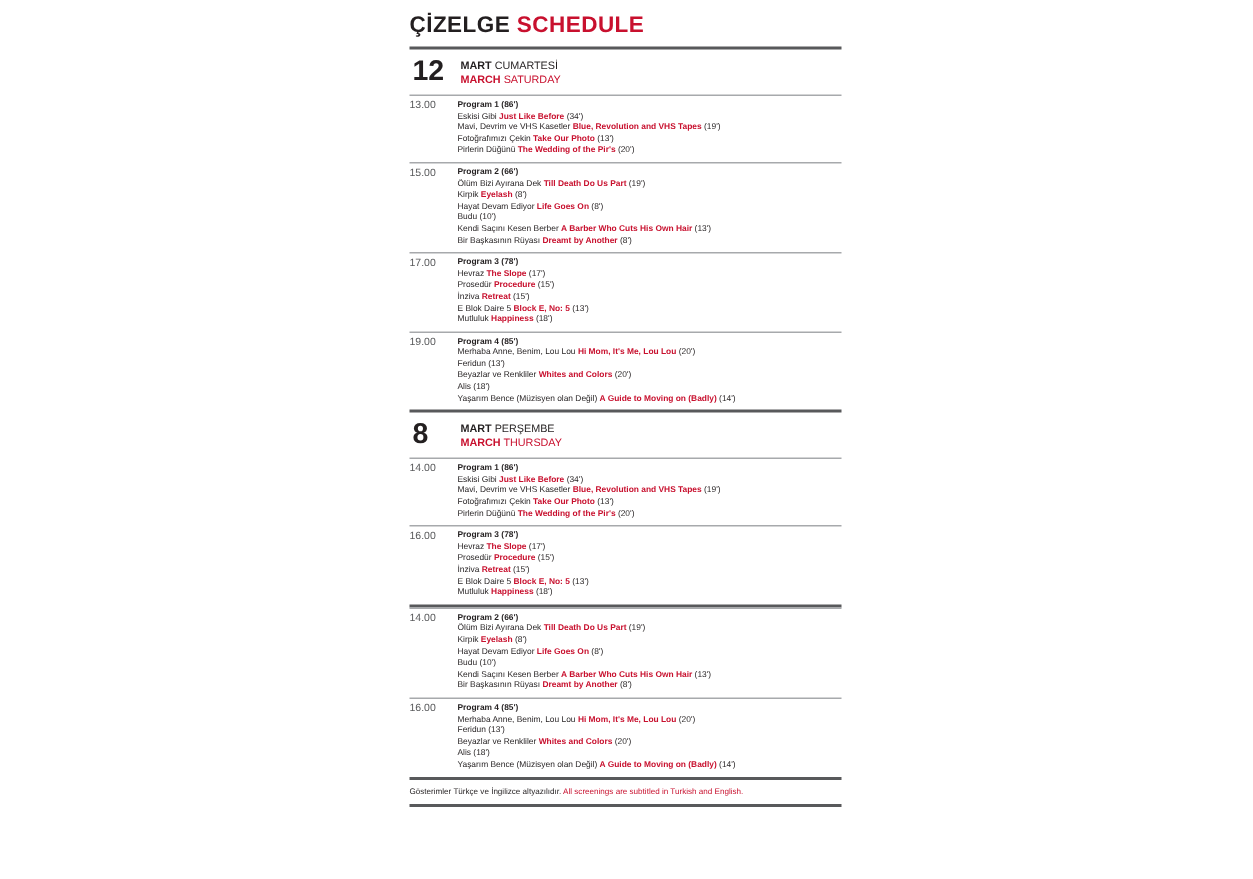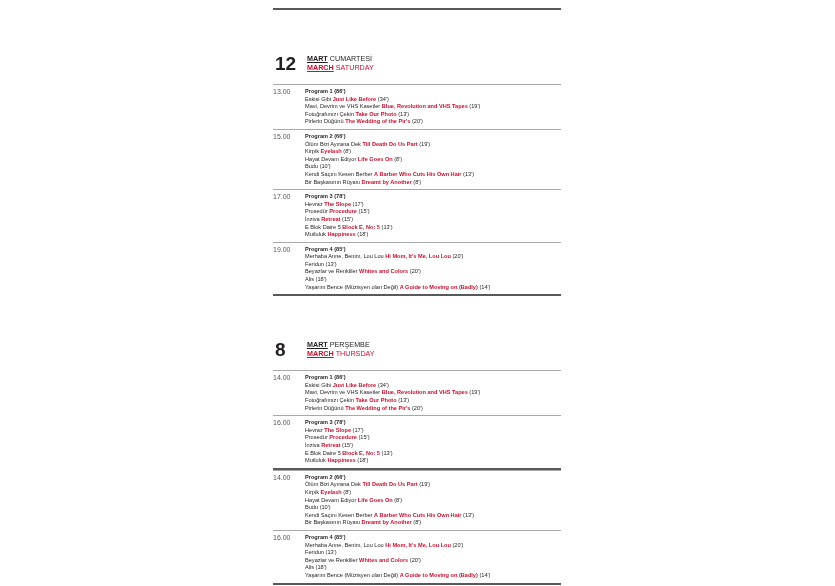--- a/index.html
+++ b/index.html
@@ -4,38 +4,42 @@
 <style>
   html, body { margin: 0; padding: 0; background: #ffffff; }
   body { width: 835px; height: 586px; position: relative; overflow: hidden;
          font-family: "Liberation Sans", "DejaVu Sans", sans-serif; color: #231f20; }
   .page { position: absolute; left: 273px; top: 8px; width: 288px; }
   .title { font-size: 15px; font-weight: bold; letter-spacing: 0.3px; height: 18px; line-height: 18px; margin-bottom: 5px; }
   .title .tr { color: #231f20; }
   .title .en { color: #c8102e; }
   .rule-thick { height: 2px; background: #58595b; }
   .rule-thin { height: 1px; background: #a7a9ac; }
-  .day { display: flex; height: 30px; margin-top: 44px; }
+  .day { display: flex; align-items: center; height: 30px; }
   .day-num { width: 32px; font-size: 19px; font-weight: bold; line-height: 20px; padding-left: 2px; }
   .day-labels { font-size: 7.2px; line-height: 9px; }
   .day-labels .l1 { color: #231f20; }
   .day-labels .l2 { color: #c8102e; }
-  .b { font-weight: bold; text-decoration: underline; }
+  .b { font-weight: bold; }
   .slot { display: flex; padding: 3px 0 3px 0; }
   .time { width: 32px; font-size: 7px; color: #58595b; line-height: 8.2px; }
   .films { flex: 1; font-size: 5.6px; line-height: 7.6px; }
   .prog { font-weight: bold; }
   .film .en { color: #c8102e; font-weight: bold; }
   .footer { font-size: 5.4px; padding: 4px 0 4px 0; line-height: 8px; }
   .footer .en { color: #c8102e; }
 </style>
 </head>
 <body>
 
 <div class="page">
+  <div class="title">
+    <span class="tr">ÇİZELGE</span>
+    <span class="en">SCHEDULE</span>
+  </div>
   <div id="days">
       <div class="rule-thick"></div>
       <div class="day">
         <div class="day-num">12</div>
         <div class="day-labels">
           <div class="l1"><span class="b">MART</span> <span>CUMARTESİ</span></div>
           <div class="l2"><span class="b">MARCH</span> <span>SATURDAY</span></div>
         </div>
       </div>
       <div class="rule-thin"></div>

